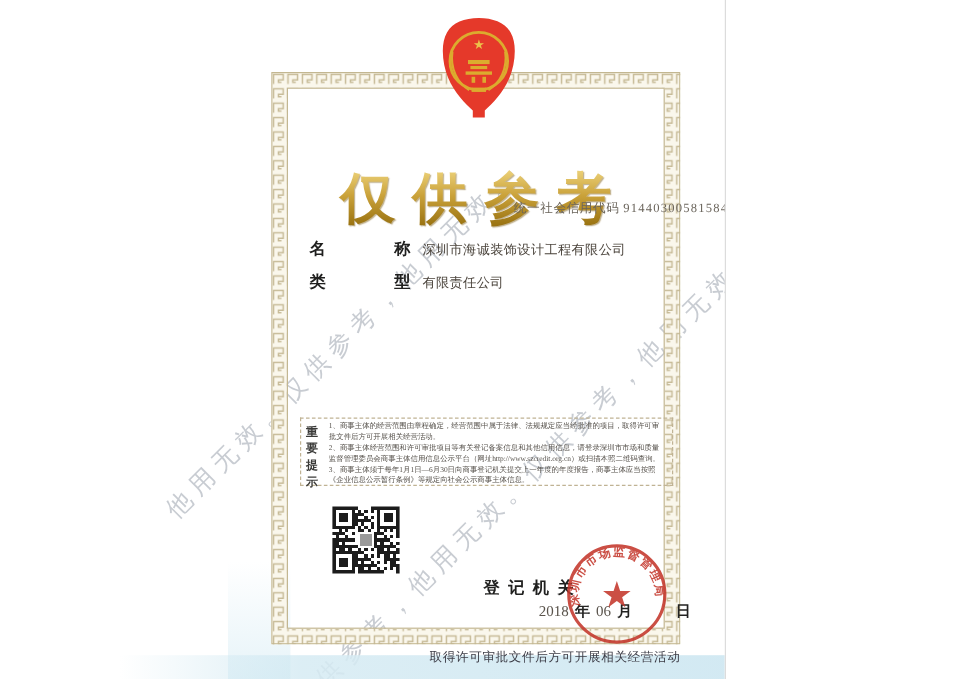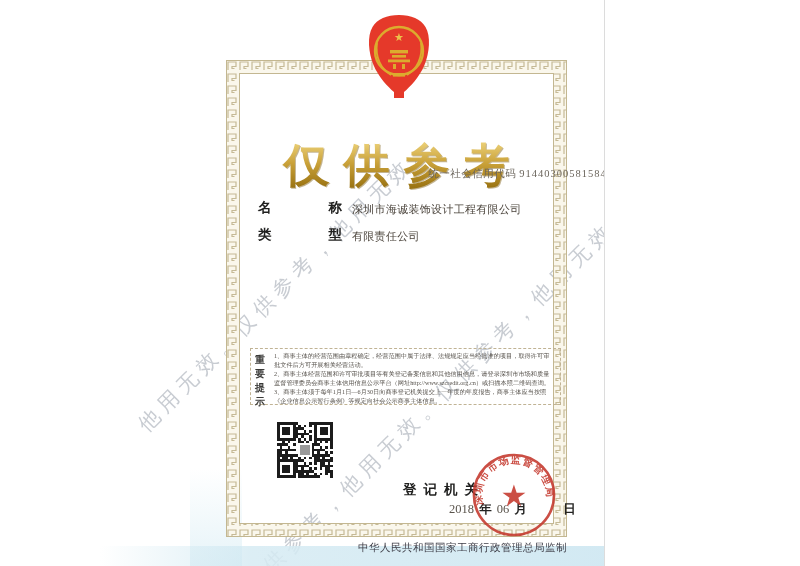--- a/index.html
+++ b/index.html
@@ -414,17 +414,17 @@
       <defs>
         <path id="sealArc" d="M 15.5,64 A 37,37 0 1 1 84.5,64" fill="none"></path>
       </defs>
       <circle cx="50" cy="50" r="45.5" fill="none" stroke="#c4372c" stroke-width="3"></circle>
       <text font-size="11.5" font-weight="bold" fill="#c4372c" letter-spacing="1.5">
         <textPath href="#sealArc" startOffset="2%">深圳市市场监督管理局</textPath>
       </text>
       <text x="50" y="62" font-size="34" text-anchor="middle" fill="#c4372c">★</text>
     </svg>
 
-    <div id="footer-line">中华人民共和国国家工商行政管理总局监制</div>
+    <div id="footer-line">取得许可审批文件后方可开展相关经营活动</div>
   </div>
 
   <div id="photo-edge"></div>
 </div>
 
 </body></html>

